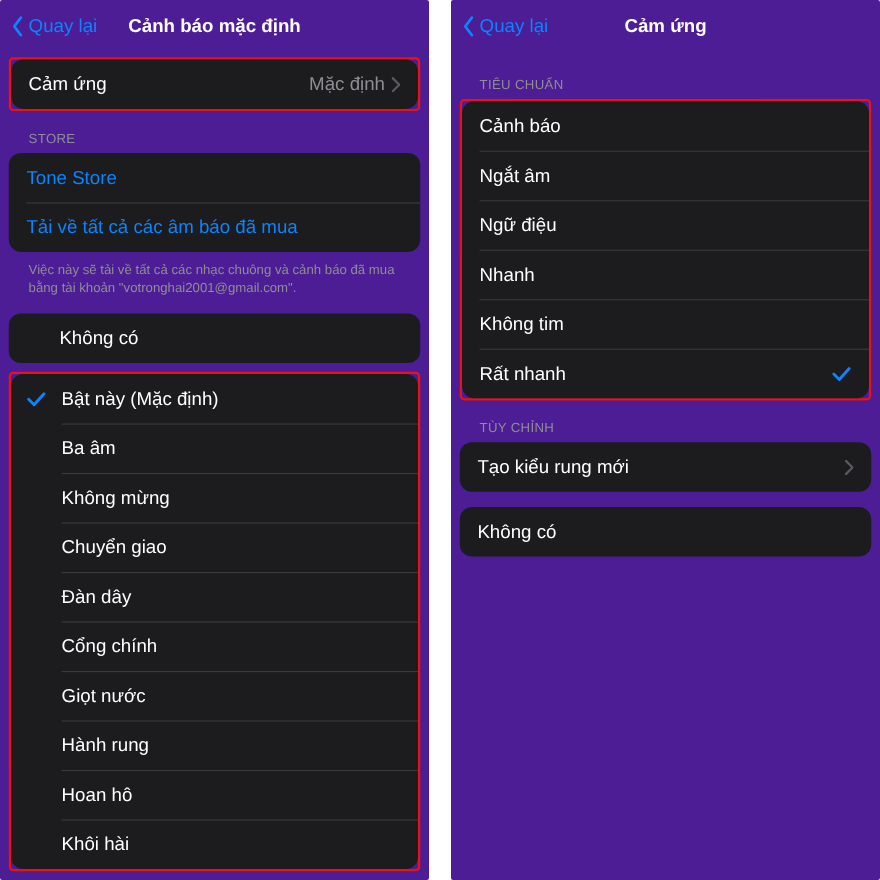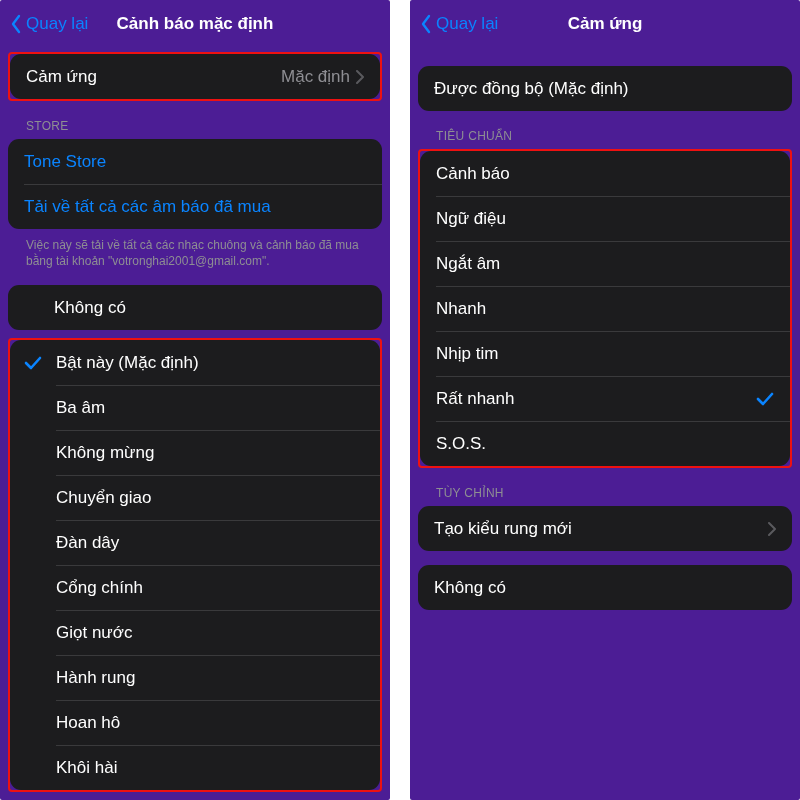--- a/index.html
+++ b/index.html
@@ -131,52 +131,44 @@
         <svg viewBox="0 0 12 20">
             <path d="M9 2 L3 10 L9 18" stroke="#0a84ff" stroke-width="2.4" fill="none" stroke-linecap="round" stroke-linejoin="round"></path>
           </svg>
         <span>Quay lại</span>
       </div>
       <div class="title">Cảm ứng</div>
     </div>
 
     <div class="content">
 
-      <div class="card mt14">
-        <div class="row">
-          <span class="lbl">Được đồng bộ (Mặc định)</span>
-        </div>
-      </div>
 
       <div class="group-label">TIÊU CHUẨN</div>
       <div class="hl-red around-card">
         <div class="card" id="right-standard">
             <div class="row">
               <span class="lbl">Cảnh báo</span>
             </div>
             <div class="row">
-              <span class="lbl">Ngữ điệu</span>
+              <span class="lbl">Ngắt âm</span>
             </div>
             <div class="row">
-              <span class="lbl">Ngắt âm</span>
+              <span class="lbl">Ngữ điệu</span>
             </div>
             <div class="row">
               <span class="lbl">Nhanh</span>
             </div>
             <div class="row">
-              <span class="lbl">Nhịp tim</span>
+              <span class="lbl">Không tim</span>
             </div>
             <div class="row">
               <span class="lbl">Rất nhanh</span>
               <svg class="chk-right" width="18" height="16" viewBox="0 0 18 16">
                 <path d="M2 8 L7 13 L16 3" stroke="#0a84ff" stroke-width="2.6" fill="none" stroke-linecap="round" stroke-linejoin="round"></path>
               </svg>
-            </div>
-            <div class="row">
-              <span class="lbl">S.O.S.</span>
             </div>
           </div>
       </div>
 
       <div class="group-label">TÙY CHỈNH</div>
       <div class="card">
         <div class="row">
           <span class="lbl">Tạo kiểu rung mới</span>
           <svg class="chev" width="8" height="14" viewBox="0 0 8 14">
               <path d="M1 1 L7 7 L1 13" stroke="#5a5a5e" stroke-width="2" fill="none" stroke-linecap="round" stroke-linejoin="round"></path>

